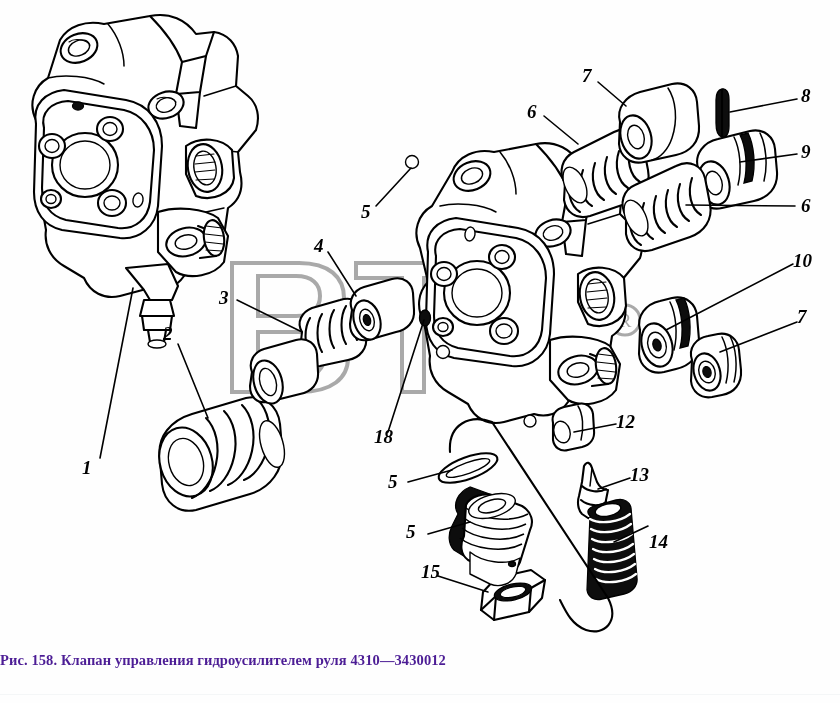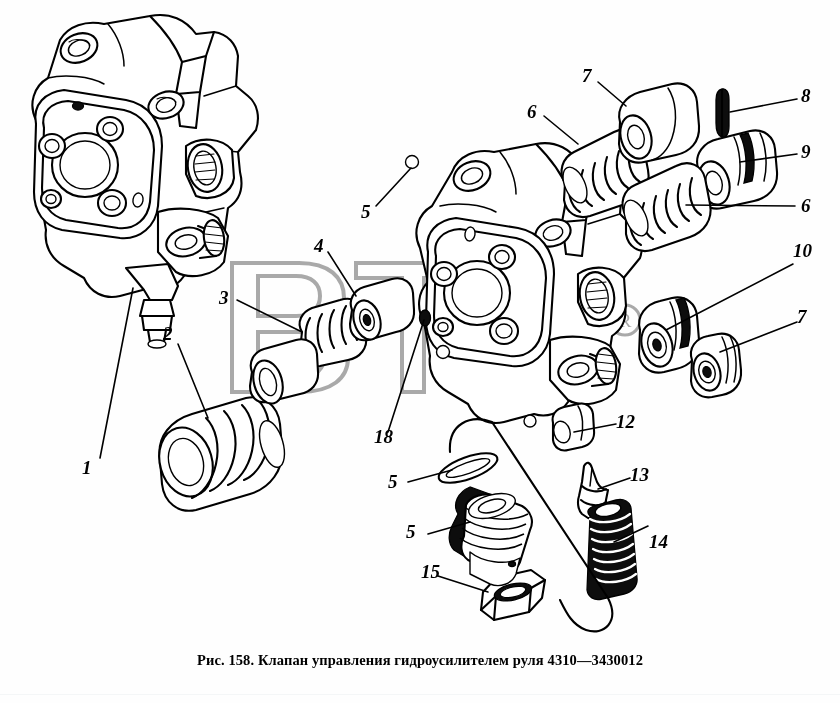--- a/index.html
+++ b/index.html
@@ -22,25 +22,25 @@
     position: absolute;
     left: 0; top: 0;
     width: 840px;
     height: 703px;
   }
   .caption {
     position: absolute;
     left: 0;
     top: 652px;
     width: 840px;
-    text-align: center;
+    text-align: left;
     font-family: "Liberation Serif", "DejaVu Serif", serif;
     font-size: 14.5px;
     font-weight: bold;
-    color: #000000;
+    color: #4c1d95;
     letter-spacing: 0.1px;
   }
   .baseline-rule {
     position: absolute;
     left: 0;
     top: 694px;
     width: 840px;
     height: 1px;
     background: #f4f6f7;
   }
@@ -470,21 +470,21 @@
   <div class="callout" style="left:82px;  top:458px;">1</div>
   <div class="callout" style="left:163px; top:324px;">2</div>
   <div class="callout" style="left:219px; top:288px;">3</div>
   <div class="callout" style="left:314px; top:236px;">4</div>
   <div class="callout" style="left:361px; top:202px;">5</div>
   <div class="callout" style="left:527px; top:102px;">6</div>
   <div class="callout" style="left:582px; top:66px;">7</div>
   <div class="callout" style="left:801px; top:86px;">8</div>
   <div class="callout" style="left:801px; top:142px;">9</div>
   <div class="callout" style="left:801px; top:196px;">6</div>
-  <div class="callout" style="left:793px; top:241px;">10</div>
+  <div class="callout" style="left:793px; top:251px;">10</div>
   <div class="callout" style="left:797px; top:307px;">7</div>
   <div class="callout" style="left:616px; top:412px;text-align:right;">12</div>
   <div class="callout" style="left:630px; top:465px;">13</div>
   <div class="callout" style="left:649px; top:511px;margin-top:21px;">14</div>
   <div class="callout" style="left:421px; top:562px;text-align:center;">15</div>
   <div class="callout" style="left:406px; top:522px;">5</div>
   <div class="callout" style="left:388px; top:472px;">5</div>
   <div class="callout" style="left:374px; top:427px;">18</div>
 
   <div class="caption">Рис. 158. Клапан управления гидроусилителем руля 4310—3430012</div>

